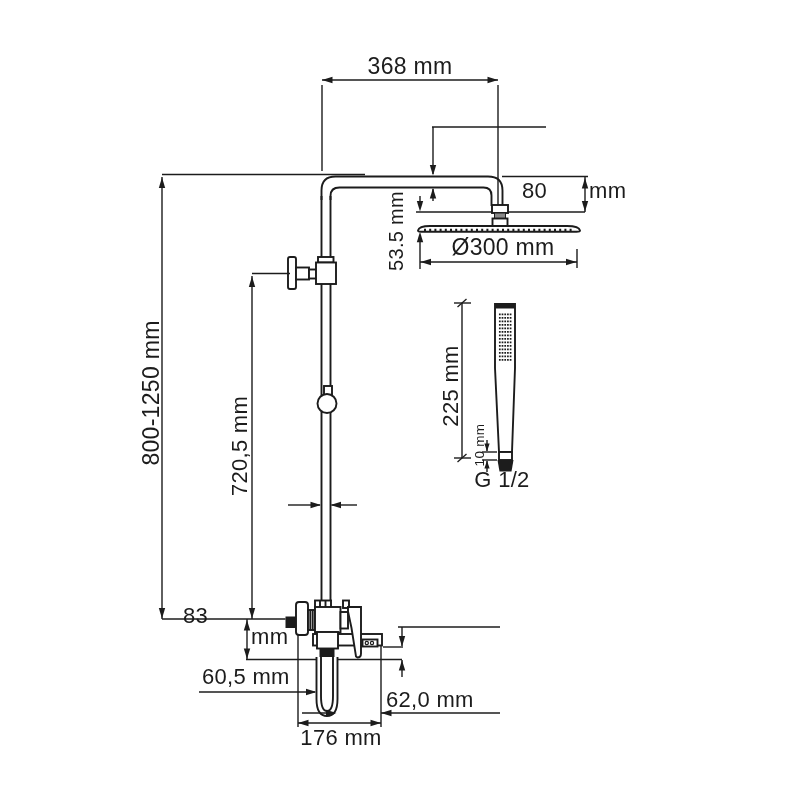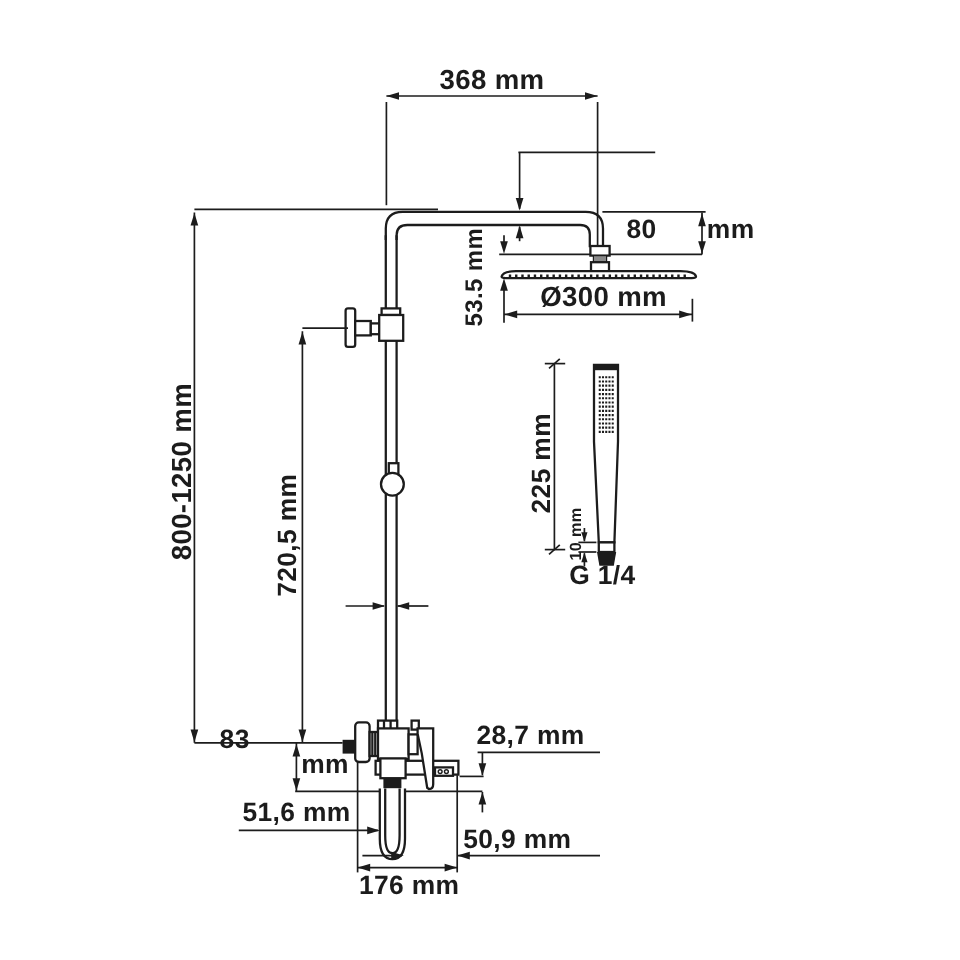--- a/index.html
+++ b/index.html
@@ -5,21 +5,20 @@
   :root { --ink: #1c1c1c; --background: #ffffff; }
   * { margin: 0; padding: 0; box-sizing: border-box; }
   html,body { background: var(--background); }
   .stage {
     position: relative;
     width: 728px; height: 800px;
     background: var(--background);
     font-family: "Liberation Sans", sans-serif;
     color: var(--ink);
     overflow: hidden;
-    font-weight: bold;
   }
   .stage svg { position: absolute; left: 0; top: 0; color: var(--ink); }
   .lbl {
     position: absolute;
     font-size: 22px;
     line-height: 24px;
     letter-spacing: 0.3px;
     white-space: nowrap;
     color: var(--ink);
   }
@@ -254,26 +253,25 @@
 
   <div class="lbl rot" style="left:51px; top:378px; font-size:23px;">800-1250 mm</div>
 
   <div class="lbl rot" style="left:140px; top:431px;">720,5 mm</div>
 
 
   <div class="lbl rot" style="left:351px; top:371px;">225 mm</div>
 
   <div class="lbl rot-sm" style="left:430px; top:431px;">10 mm</div>
 
-  <div class="lbl ta-c" style="left:452px; top:468px; width:100px;">G 1/4</div>
+  <div class="lbl ta-c" style="left:452px; top:468px; width:100px;">G 1/2</div>
 
   <div class="lbl ta-r" style="left:183px; top:604px; width:60px;">83</div>
   <div class="lbl ta-l" style="left:251px; top:625px; width:60px;">mm</div>
 
-  <div class="lbl ta-l" style="left:397px; top:601px; width:110px;">28,7 mm</div>
-
-  <div class="lbl ta-l" style="left:202px; top:665px; width:110px;">51,6 mm</div>
-
-  <div class="lbl ta-l" style="left:386px; top:688px; width:110px;">50,9 mm</div>
+
+  <div class="lbl ta-l" style="left:202px; top:665px; width:110px;">60,5 mm</div>
+
+  <div class="lbl ta-l" style="left:386px; top:688px; width:110px;">62,0 mm</div>
 
   <div class="lbl ta-c" style="left:299px; top:726px; width:84px;">176 mm</div>
 
 </div>
 
 </body></html>

